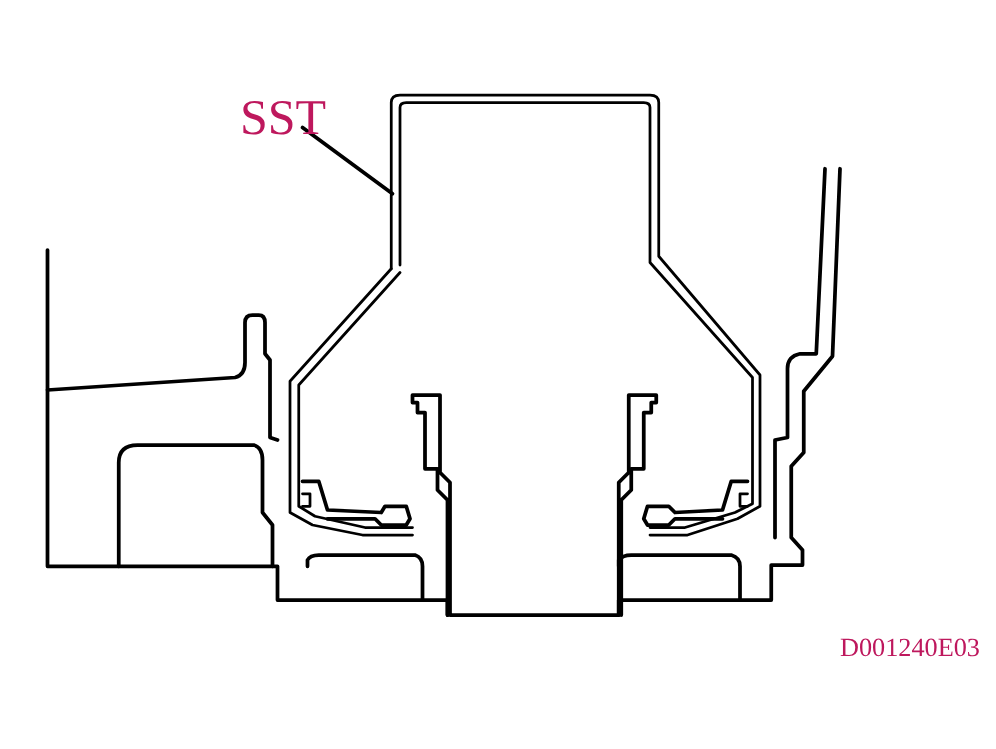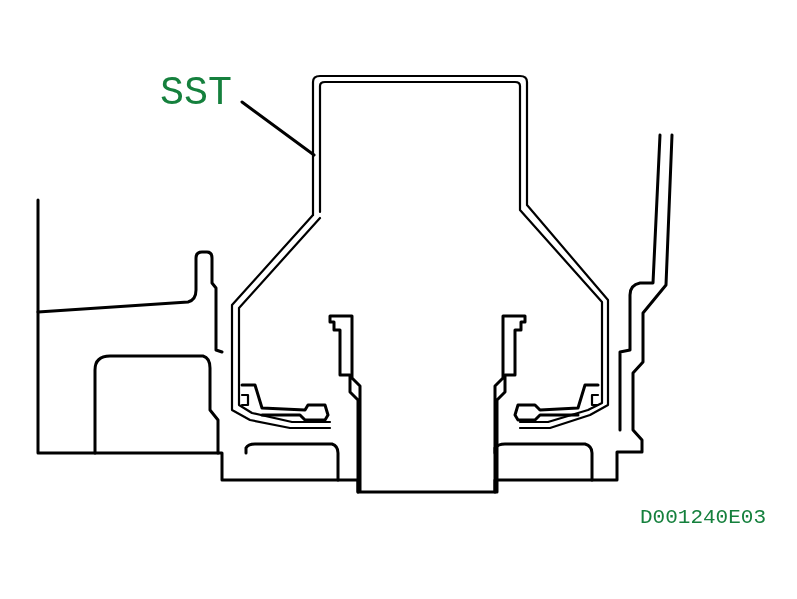--- a/index.html
+++ b/index.html
@@ -2,22 +2,23 @@
 <html><head>
   <meta charset="utf-8">
   <style>
     html, body { margin: 0; padding: 0; background: #ffffff; }
     body { width: 797px; height: 599px; position: relative; overflow: hidden; }
     #figure { position: absolute; left: 0; top: 0; width: 797px; height: 599px; }
     .ln { fill: none; stroke: #000; stroke-width: 3; stroke-linejoin: round; stroke-linecap: round; }
     .ln2 { fill: none; stroke: #000; stroke-width: 2.2; stroke-linejoin: round; stroke-linecap: round; }
     .callout {
       position: absolute;
-      font-family: Liberation Mono, monospace;
-      color: #15803d;
+      font-family: Liberation Serif, serif;
+      color: #be185d;
+      margin-left: 32px;
     }
     #sst-label { left: 160px; top: 74px; font-size: 40px; line-height: 40px; }
     #fig-id { left: 640px; top: 506px; font-size: 21px; line-height: 24px; }
   </style>
 </head>
 <body>
 
 <svg id="figure" viewBox="0 0 797 599" xmlns="http://www.w3.org/2000/svg">
 
   <g>

